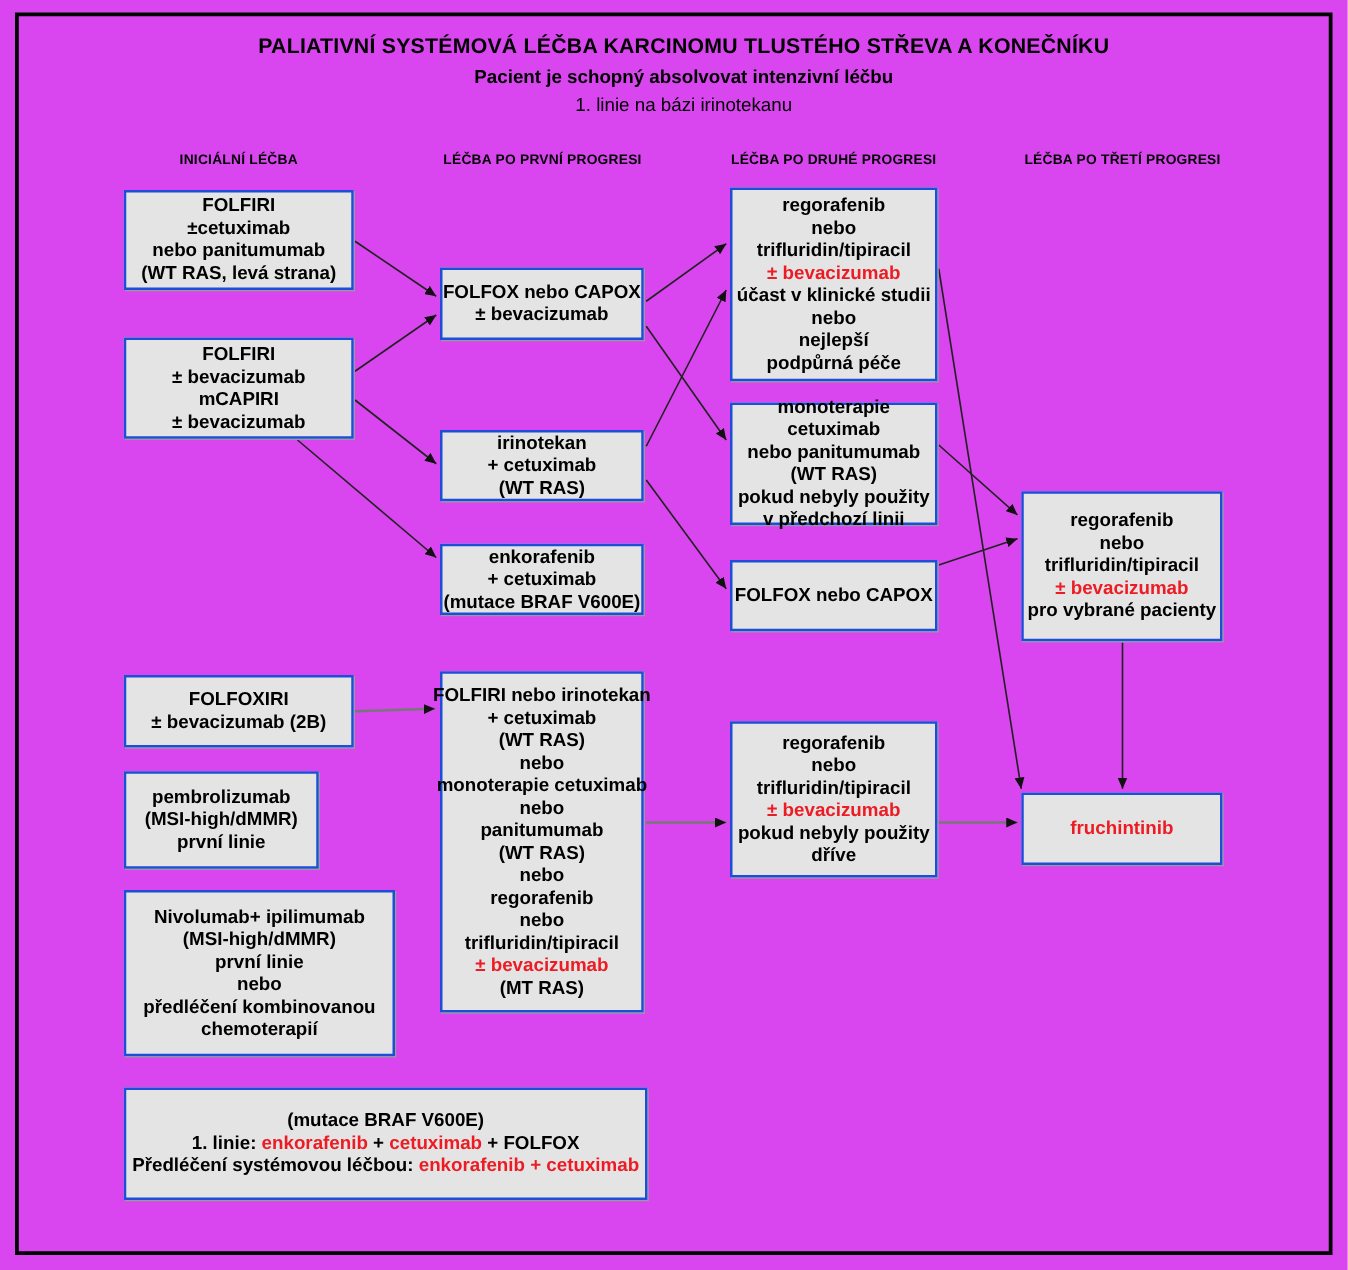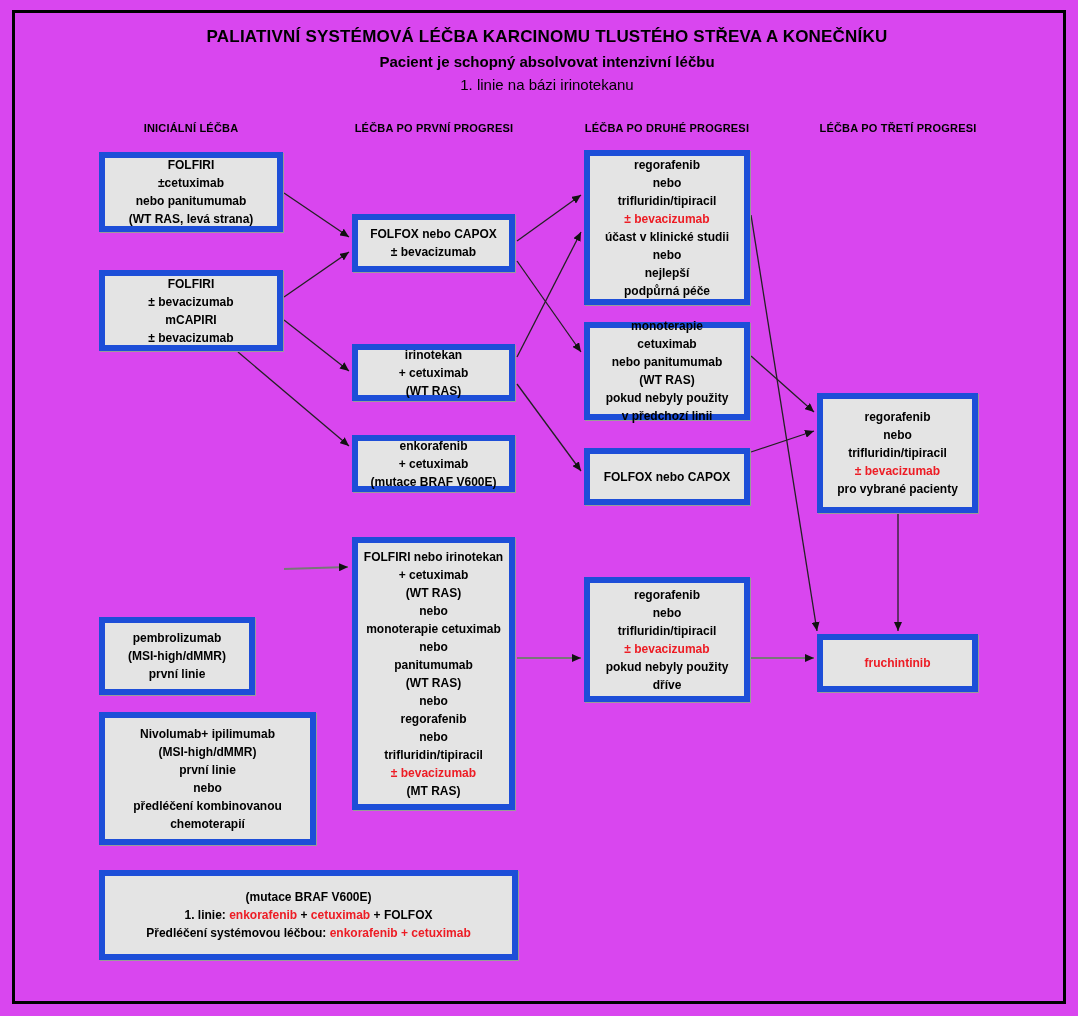--- a/index.html
+++ b/index.html
@@ -14,23 +14,23 @@
   .heading { position:absolute; left:0; width:100%; text-align:center; white-space:nowrap; }
   .title    { top:27px; font-size:17px; font-weight:bold; letter-spacing:.2px; }
   .subtitle { top:53px; font-size:15px; font-weight:bold; }
   .subtitle2{ top:76px; font-size:15px; font-weight:normal; }
   .colhead {
     position:absolute; top:122px; transform:translateX(-50%);
     font-size:11px; font-weight:bold; white-space:nowrap; letter-spacing:.2px;
   }
   .box {
     position:absolute; box-sizing:border-box;
-    background:#e4e4e4; border:6px solid #1d4ed8;
+    background:#e4e4e4; border:2px solid #1d4ed8;
     display:flex; flex-direction:column; justify-content:center; align-items:center;
-    text-align:center; font-size:12px; font-weight:bold; line-height:18px;
+    text-align:center; font-size:15px; font-weight:bold; line-height:18px;
     box-shadow:1px 1px 0 #9a9a9a;
   }
   .box .ln { white-space:nowrap; }
   .b1{left:99px;top:152px;width:184px;height:80px}
   .b2{left:99px;top:270px;width:184px;height:81px}
   .b3{left:99px;top:540px;width:184px;height:58px}
   .b4{left:99px;top:617px;width:156px;height:78px}
   .b5{left:99px;top:712px;width:217px;height:133px}
   .b6{left:99px;top:870px;width:419px;height:90px}
   .c1{left:352px;top:214px;width:163px;height:58px}
@@ -89,20 +89,24 @@
       <div class="ln"><span>FOLFIRI</span></div>
       <div class="ln"><span>±cetuximab</span></div>
       <div class="ln"><span>nebo panitumumab</span></div>
       <div class="ln"><span>(WT RAS, levá strana)</span></div>
     </div>
   <div class="box b2">
       <div class="ln"><span>FOLFIRI</span></div>
       <div class="ln"><span>± bevacizumab</span></div>
       <div class="ln"><span>mCAPIRI</span></div>
       <div class="ln"><span>± bevacizumab</span></div>
+    </div>
+  <div class="box b3">
+      <div class="ln"><span>FOLFOXIRI</span></div>
+      <div class="ln"><span>± bevacizumab (2B)</span></div>
     </div>
   <div class="box b4">
       <div class="ln"><span>pembrolizumab</span></div>
       <div class="ln"><span>(MSI-high/dMMR)</span></div>
       <div class="ln"><span>první linie</span></div>
     </div>
   <div class="box b5">
       <div class="ln"><span>Nivolumab+ ipilimumab</span></div>
       <div class="ln"><span>(MSI-high/dMMR)</span></div>
       <div class="ln"><span>první linie</span></div>

